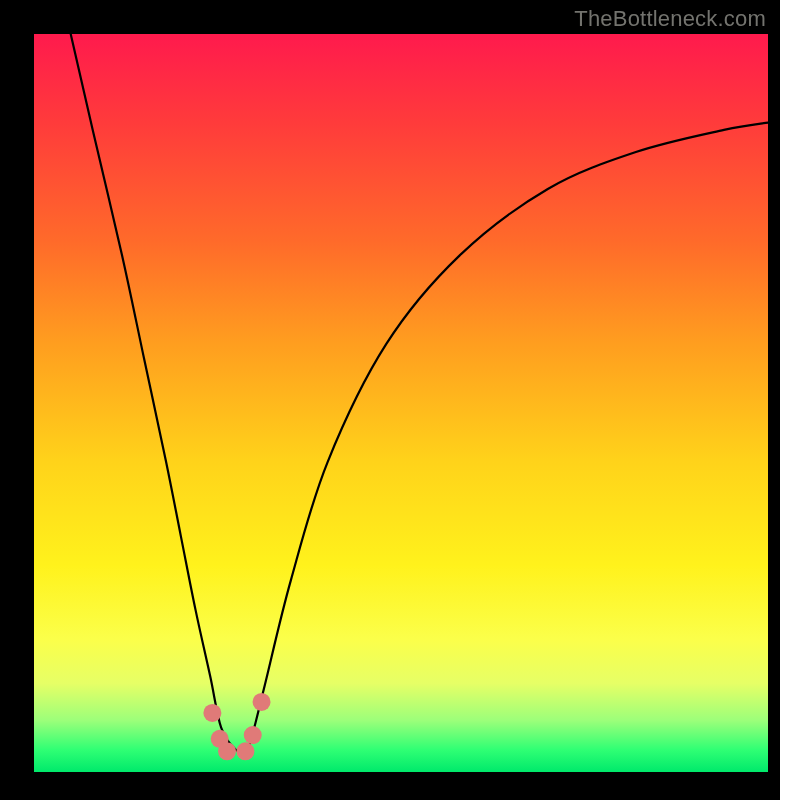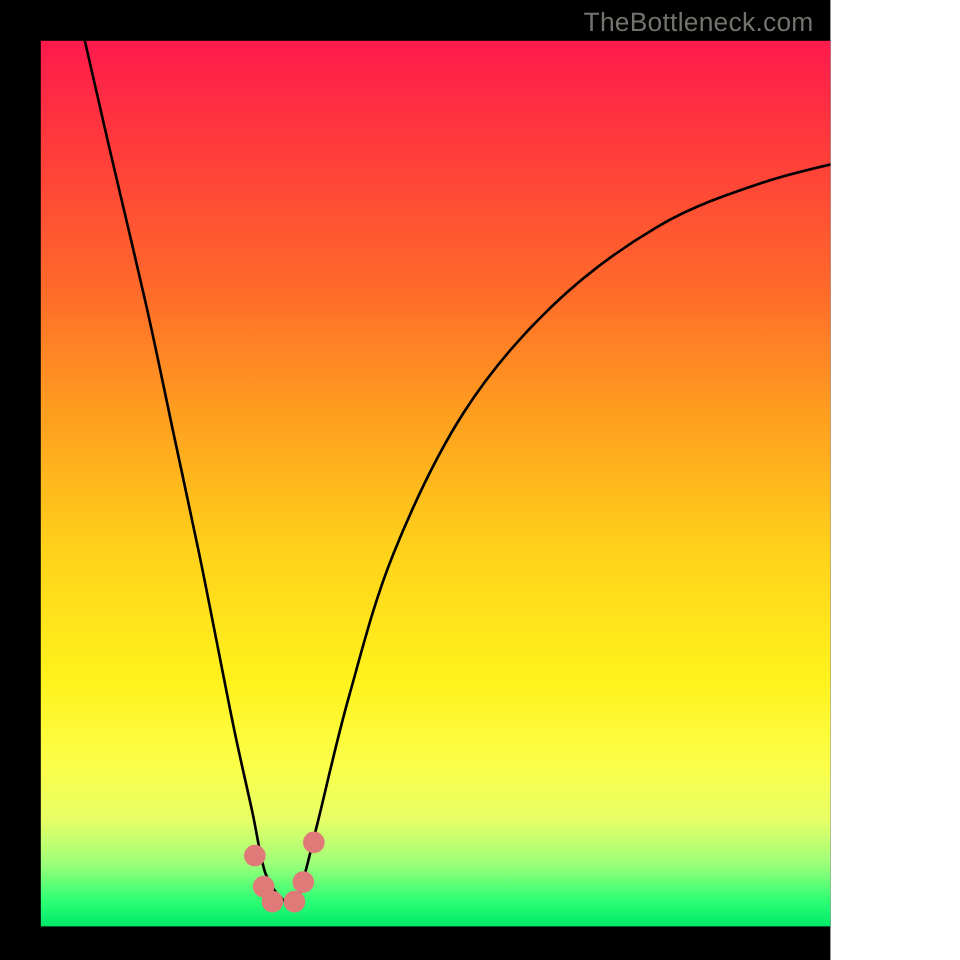--- a/index.html
+++ b/index.html
@@ -1,21 +1,21 @@
 <!DOCTYPE html>
 <html><head>
 <meta charset="utf-8">
 <style>
   body {
     margin: 0;
     padding: 0;
     background: #fff;
   }
   .frame {
-    width: 692px;
+    width: 780px;
     height: 800px;
     position: relative;
     background: #000;
     overflow: hidden;
   }
   .plot-area {
     position: absolute;
     left: 34px;
     top: 34px;
     width: 734px;

